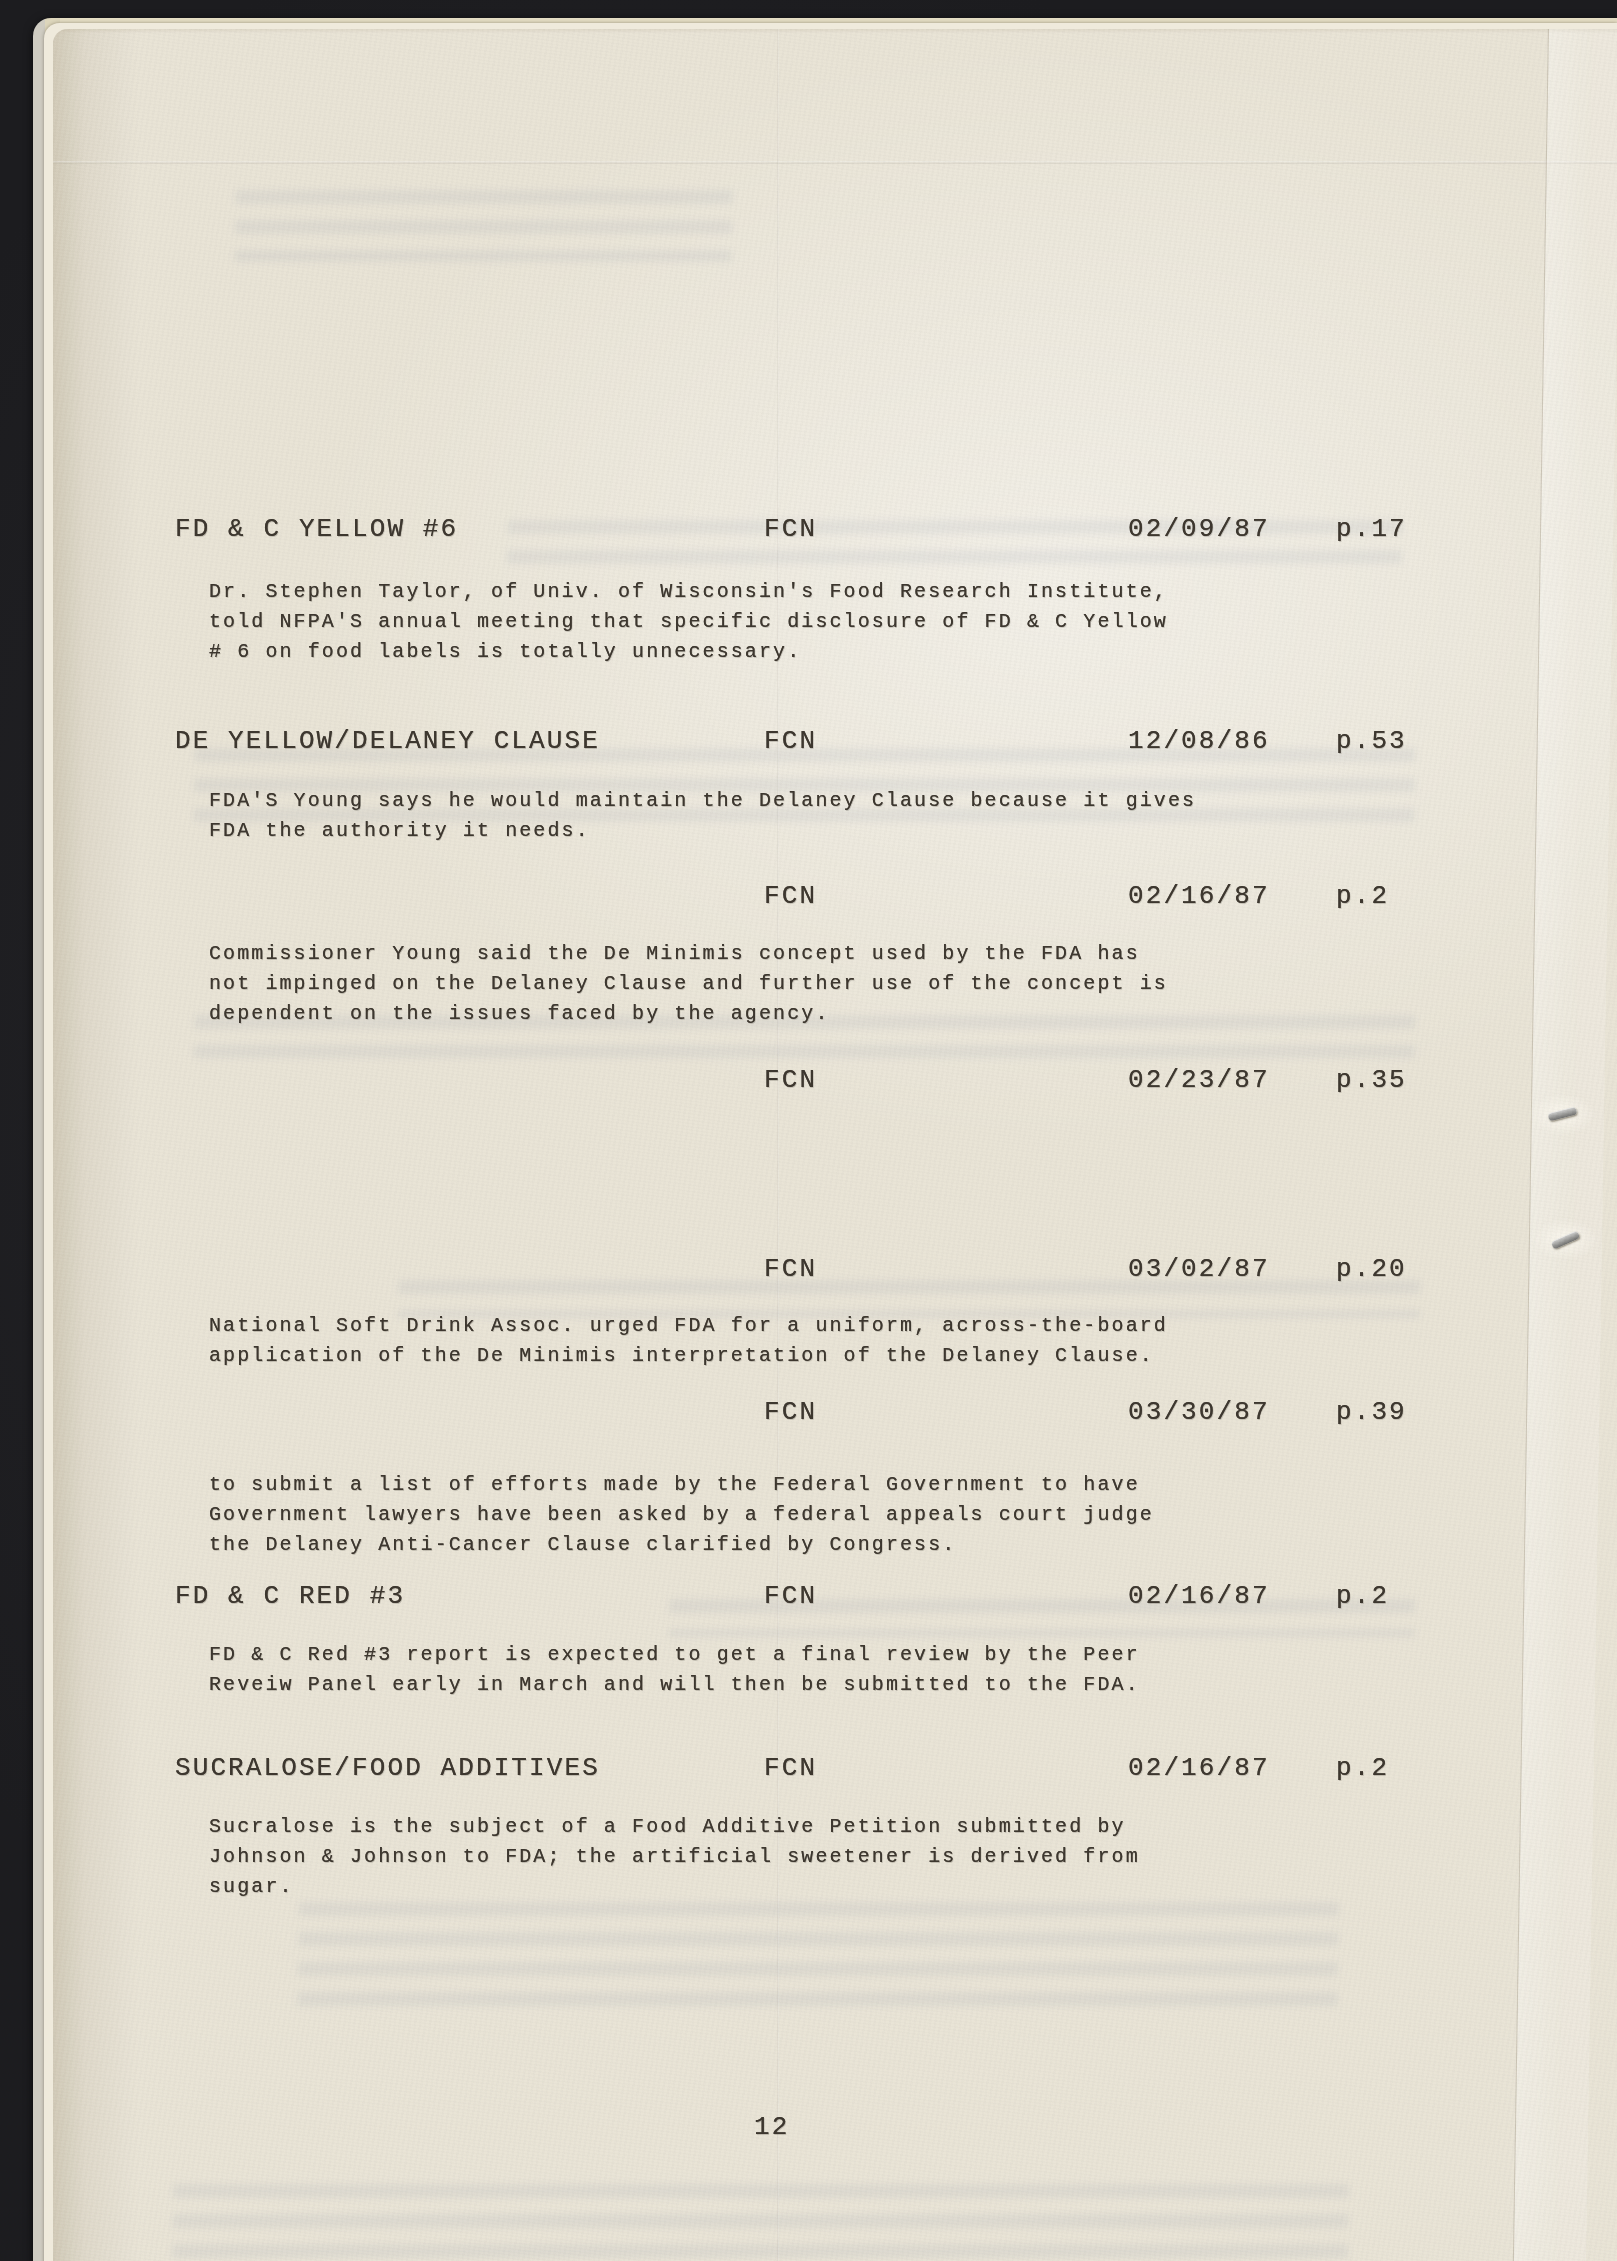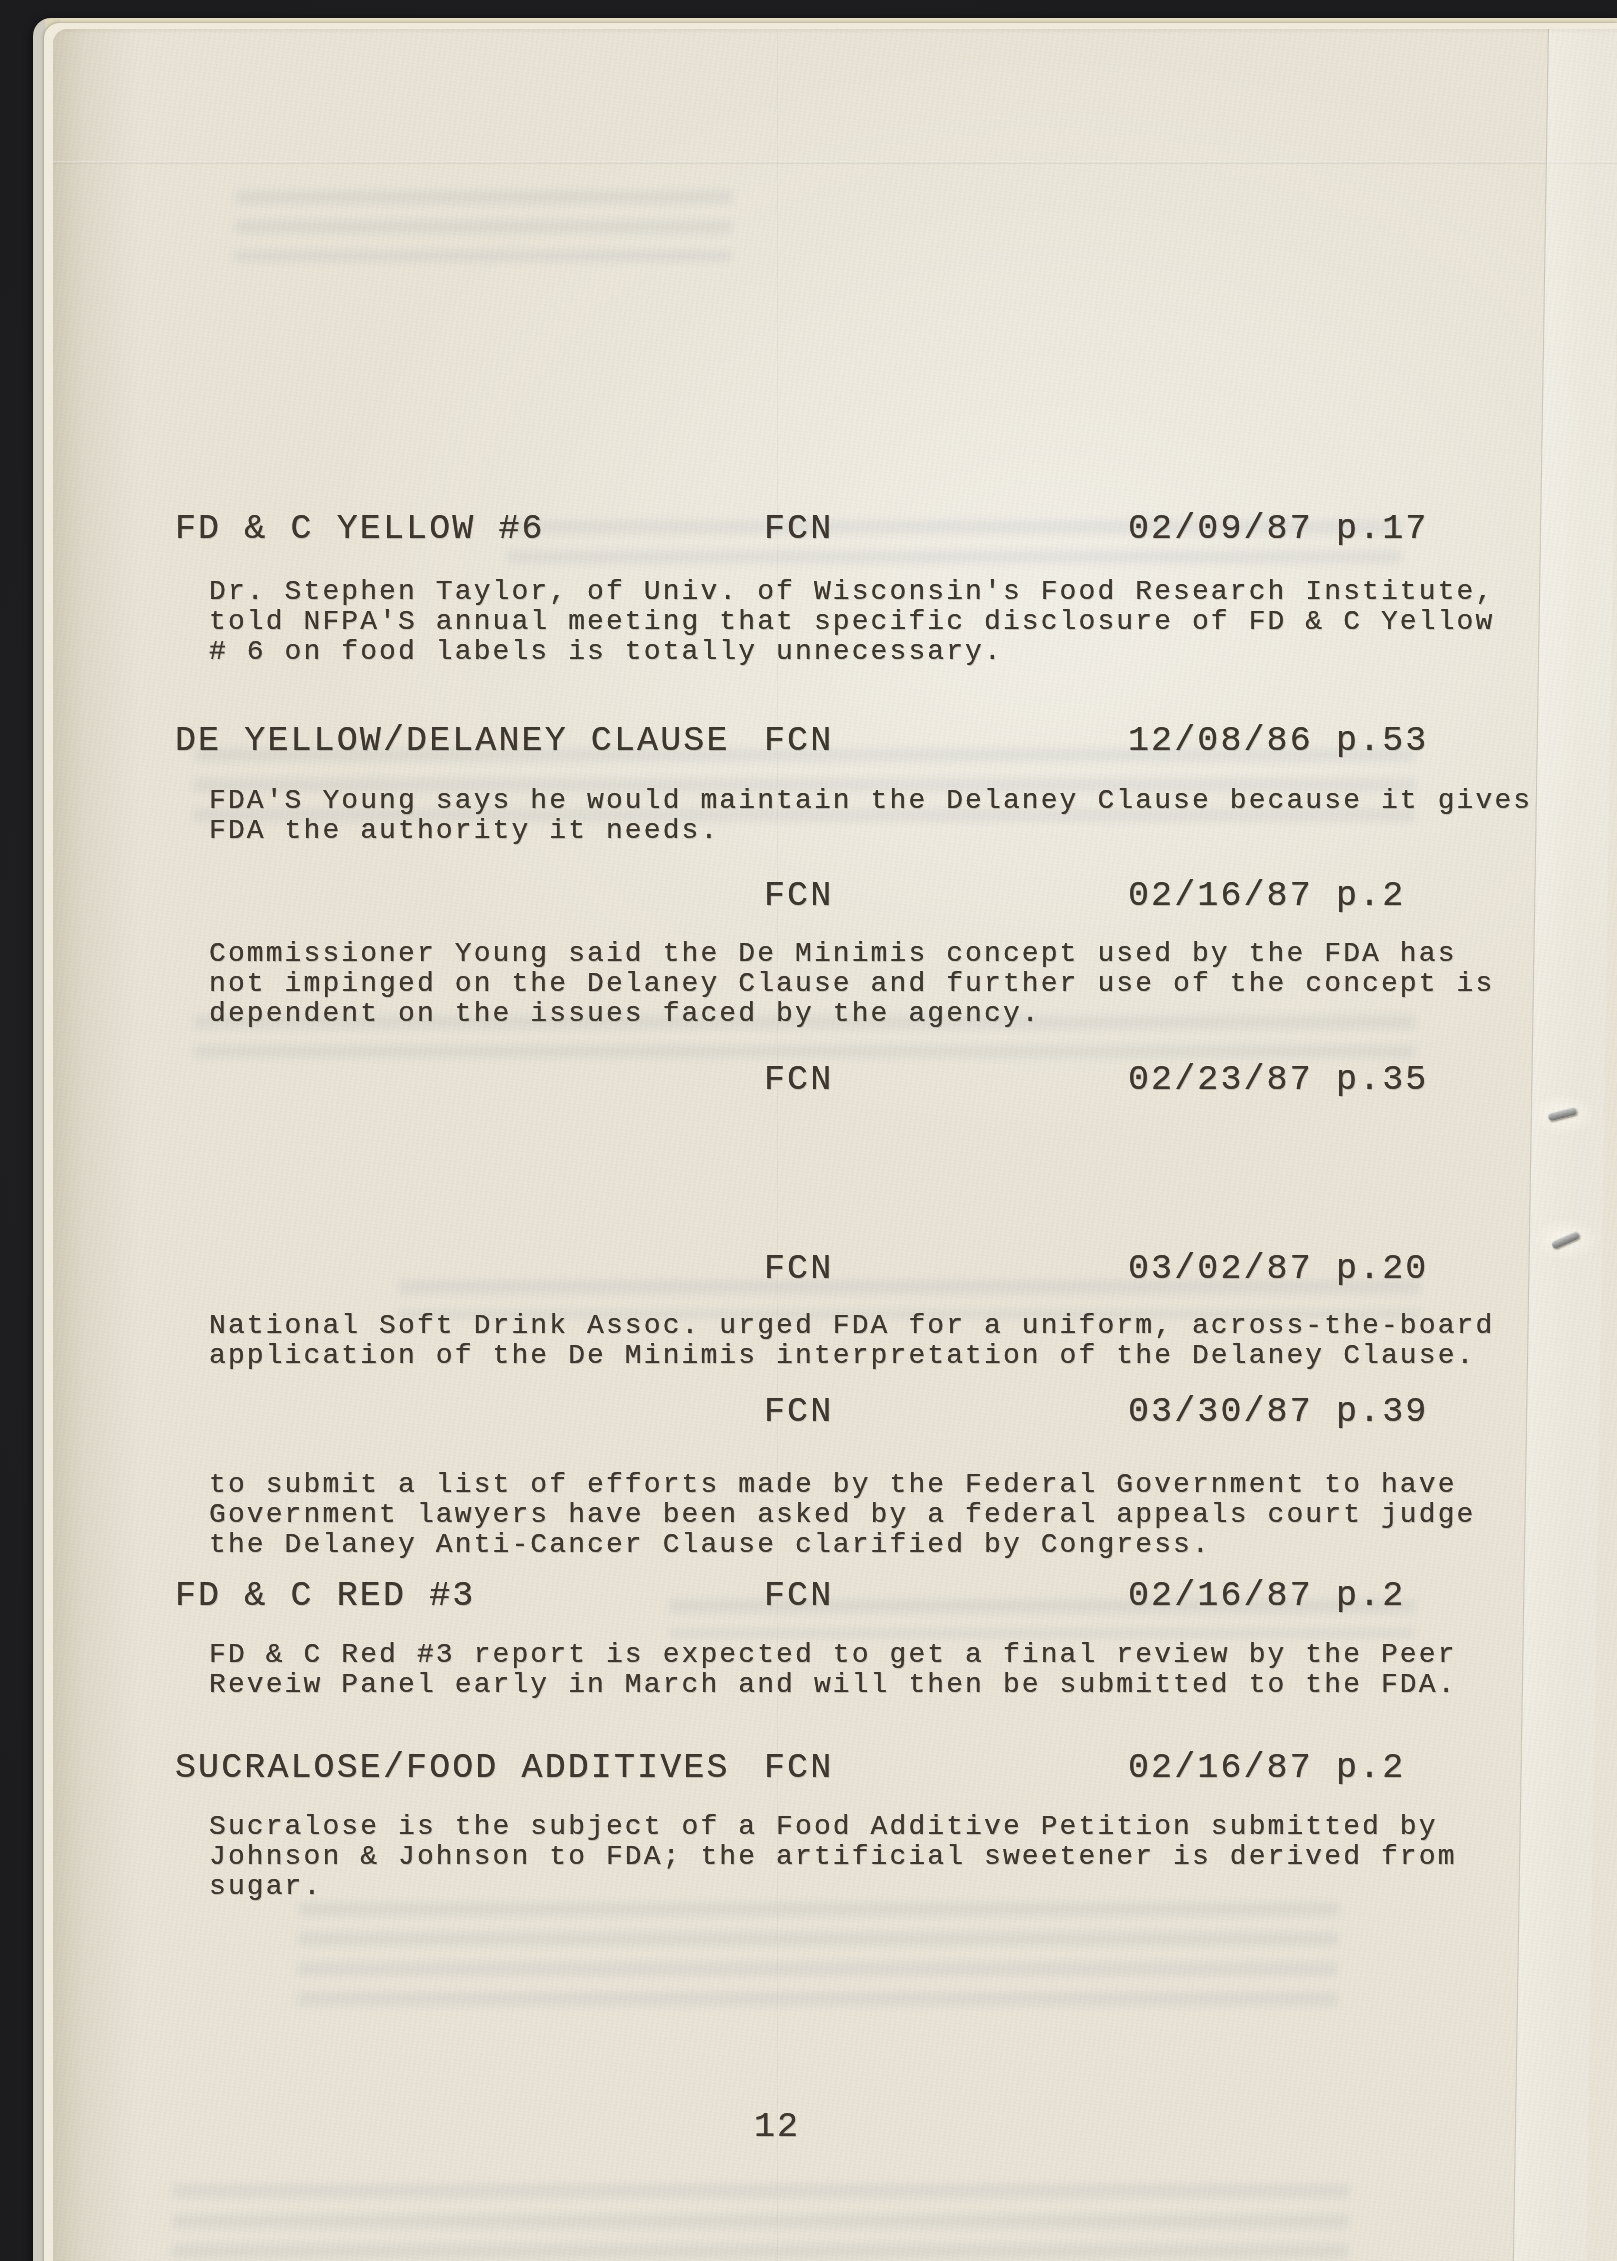--- a/index.html
+++ b/index.html
@@ -82,33 +82,33 @@
   .ghost{
     position:absolute;pointer-events:none;
     background:repeating-linear-gradient(180deg, rgba(104,120,152,.085) 0 13.6px, rgba(104,120,152,0) 13.6px 30px);
     filter:blur(3.2px);
     transform:skewX(-1deg);
   }
   
   .content{position:absolute;left:0;top:0;width:1617px;height:2446px;}
   .tw{
     position:absolute;
-    font-size:35px;letter-spacing:2.1px;line-height:30px;
+    font-size:26px;letter-spacing:2.1px;line-height:30px;
     color:#3d372f;white-space:pre;
     text-shadow:0 0 0.5px rgba(61,55,47,.75), 0.7px 0.7px 0.5px rgba(61,55,47,.22);
   }
   .row{position:absolute;left:0;width:1617px;height:30px;}
   .row .tw{top:0;}
   .c-sub{left:175px;}
   .c-src{left:764px;}
   .c-date{left:1128px;}
   .c-page{left:1336px;}
   .para{position:absolute;left:209px;}
   .bl{
-    height:30px;font-size:28px;letter-spacing:2.1px;line-height:30px;
+    height:30px;font-size:20px;letter-spacing:2.1px;line-height:30px;
     color:#3d372f;white-space:pre;
     text-shadow:0 0 0.5px rgba(61,55,47,.75), 0.7px 0.7px 0.5px rgba(61,55,47,.22);
   }
   .pagenum{left:754px;top:2112px;}
 </style>
 </head>
 <body>
 
 <div class="scan">
 

